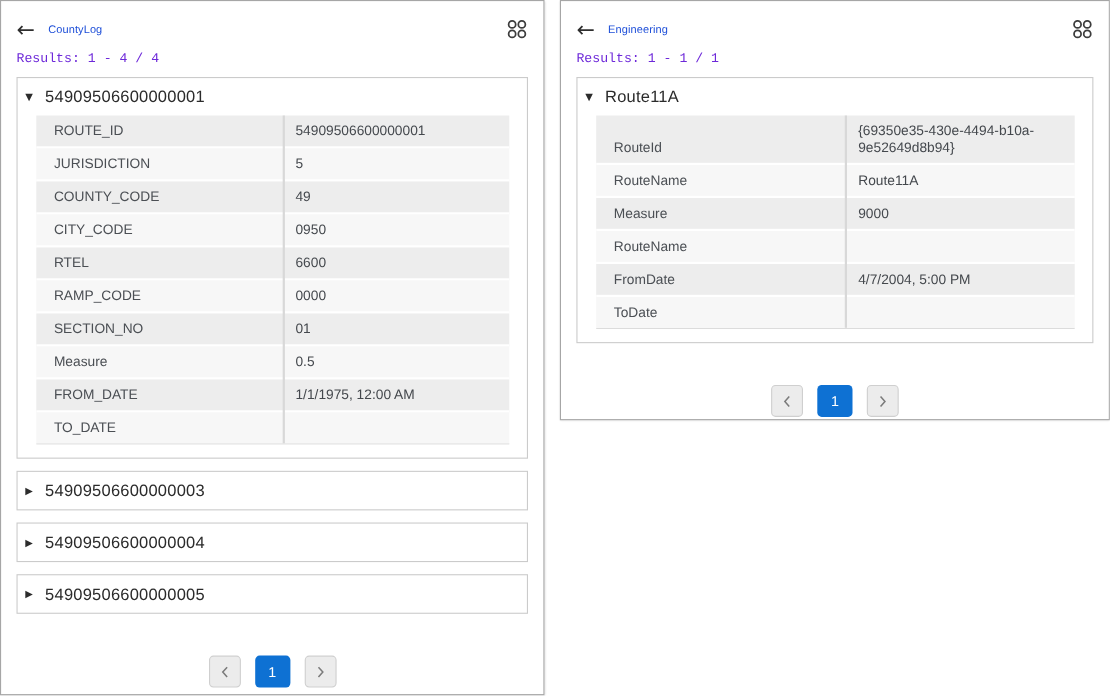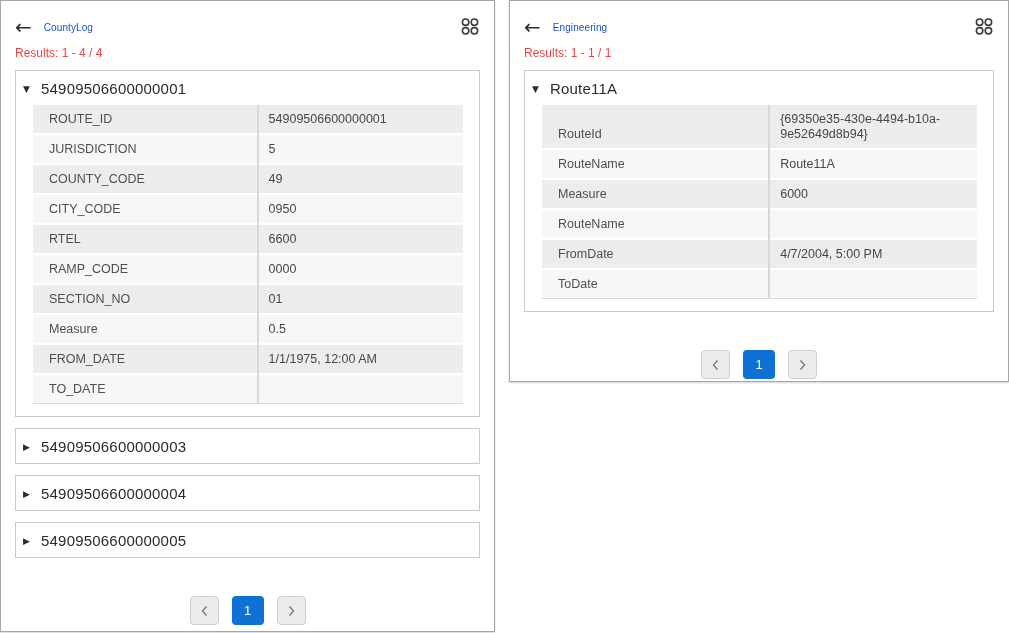--- a/index.html
+++ b/index.html
@@ -40,21 +40,22 @@
     letter-spacing: 0.1px;
   }
   .header-spacer { flex: 1; }
   .grid-btn {
     background: none; border: none; cursor: pointer;
     padding: 0; line-height: 0;
   }
   .results-line {
     margin-top: 9px;
     font-size: 12px;
-    color: #ef4444;
+    color: #6d28d9;
+    font-family: Liberation Mono, monospace;
   }
   .feature-list { margin-top: 10px; }
 
   .feature-card {
     border: 1px solid #cbcbcb;
     background: #fff;
     margin-bottom: 11px;
   }
   .feature-card-header {
     display: flex;
@@ -275,21 +276,21 @@
         <div class="attr-row">
           <div class="attr-label">RouteId</div>
           <div class="attr-value">{69350e35-430e-4494-b10a-9e52649d8b94}</div>
         </div>
         <div class="attr-row">
           <div class="attr-label">RouteName</div>
           <div class="attr-value">Route11A</div>
         </div>
         <div class="attr-row">
           <div class="attr-label">Measure</div>
-          <div class="attr-value">6000</div>
+          <div class="attr-value">9000</div>
         </div>
         <div class="attr-row">
           <div class="attr-label">RouteName</div>
         </div>
         <div class="attr-row">
           <div class="attr-label">FromDate</div>
           <div class="attr-value">4/7/2004, 5:00 PM</div>
         </div>
         <div class="attr-row">
           <div class="attr-label">ToDate</div>

